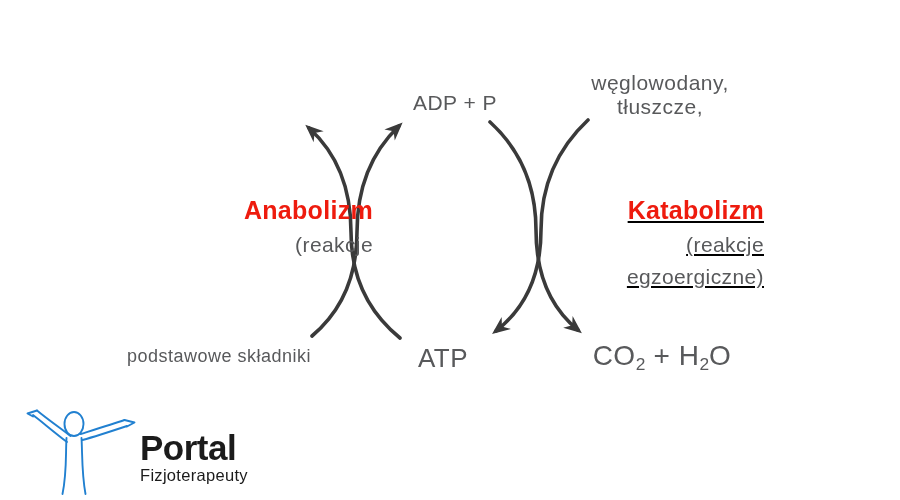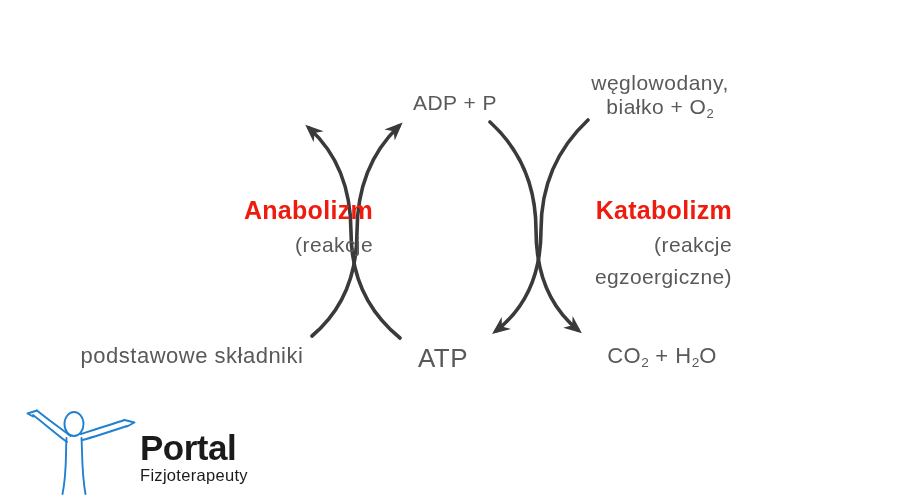--- a/index.html
+++ b/index.html
@@ -28,36 +28,36 @@
     color:var(--gray);
     font-size:21px;
     letter-spacing:0.5px;
     white-space:nowrap;
     transform:translateX(-50%);
     text-align:center;
     line-height:24px;
   }
   .adp{left:455px;top:91px;}
   .substrates{left:660px;top:71px;}
-  .basic{left:192px;top:344px;font-size:22px;}
+  .basic{left:219px;top:344px;font-size:18px;}
   .atp{left:443px;top:346px;font-size:26px;}
-  .products{left:662px;top:344px;font-size:22px;}
+  .products{left:662px;top:344px;font-size:28px;}
   sub.chem, .sub{
     font-size:0.62em;
     vertical-align:-0.28em;
     letter-spacing:0;
   }
   .process{
     position:absolute;
     transform:translateX(-50%);
     text-align:right;
     width:240px;
   }
   .process-left{left:253px;top:197px;}
-  .process-right{left:612px;top:197px;}
+  .process-right{left:644px;top:197px;text-decoration:underline;}
   .process-title{
     color:var(--red);
     font-weight:bold;
     font-size:25px;
     line-height:27px;
     letter-spacing:0.3px;
   }
   .process-sub{
     color:var(--gray);
     font-size:21px;
@@ -107,21 +107,21 @@
     <g>
       <path class="arrow-path" d="M 490 122 Q 536 164 536 230 Q 536 296 578 330" marker-end="url(#ah)"></path>
       <path class="arrow-path" d="M 588 120 Q 541 164 541 230 Q 541 296 496 331" marker-end="url(#ah)"></path>
     </g>
   </svg>
 
   <div class="lbl adp">ADP + P</div>
 
   <div class="lbl substrates">
     <div>węglowodany,</div>
-    <div><span>białko + O</span><span class="sub">2</span></div>
+    <div>tłuszcze,</div>
   </div>
 
   <div class="process process-left">
     <div class="process-title">Anabolizm</div>
     <div class="process-sub">(reakcje</div>
   </div>
 
   <div class="process process-right">
     <div class="process-title">Katabolizm</div>
     <div class="process-sub">(reakcje</div>

